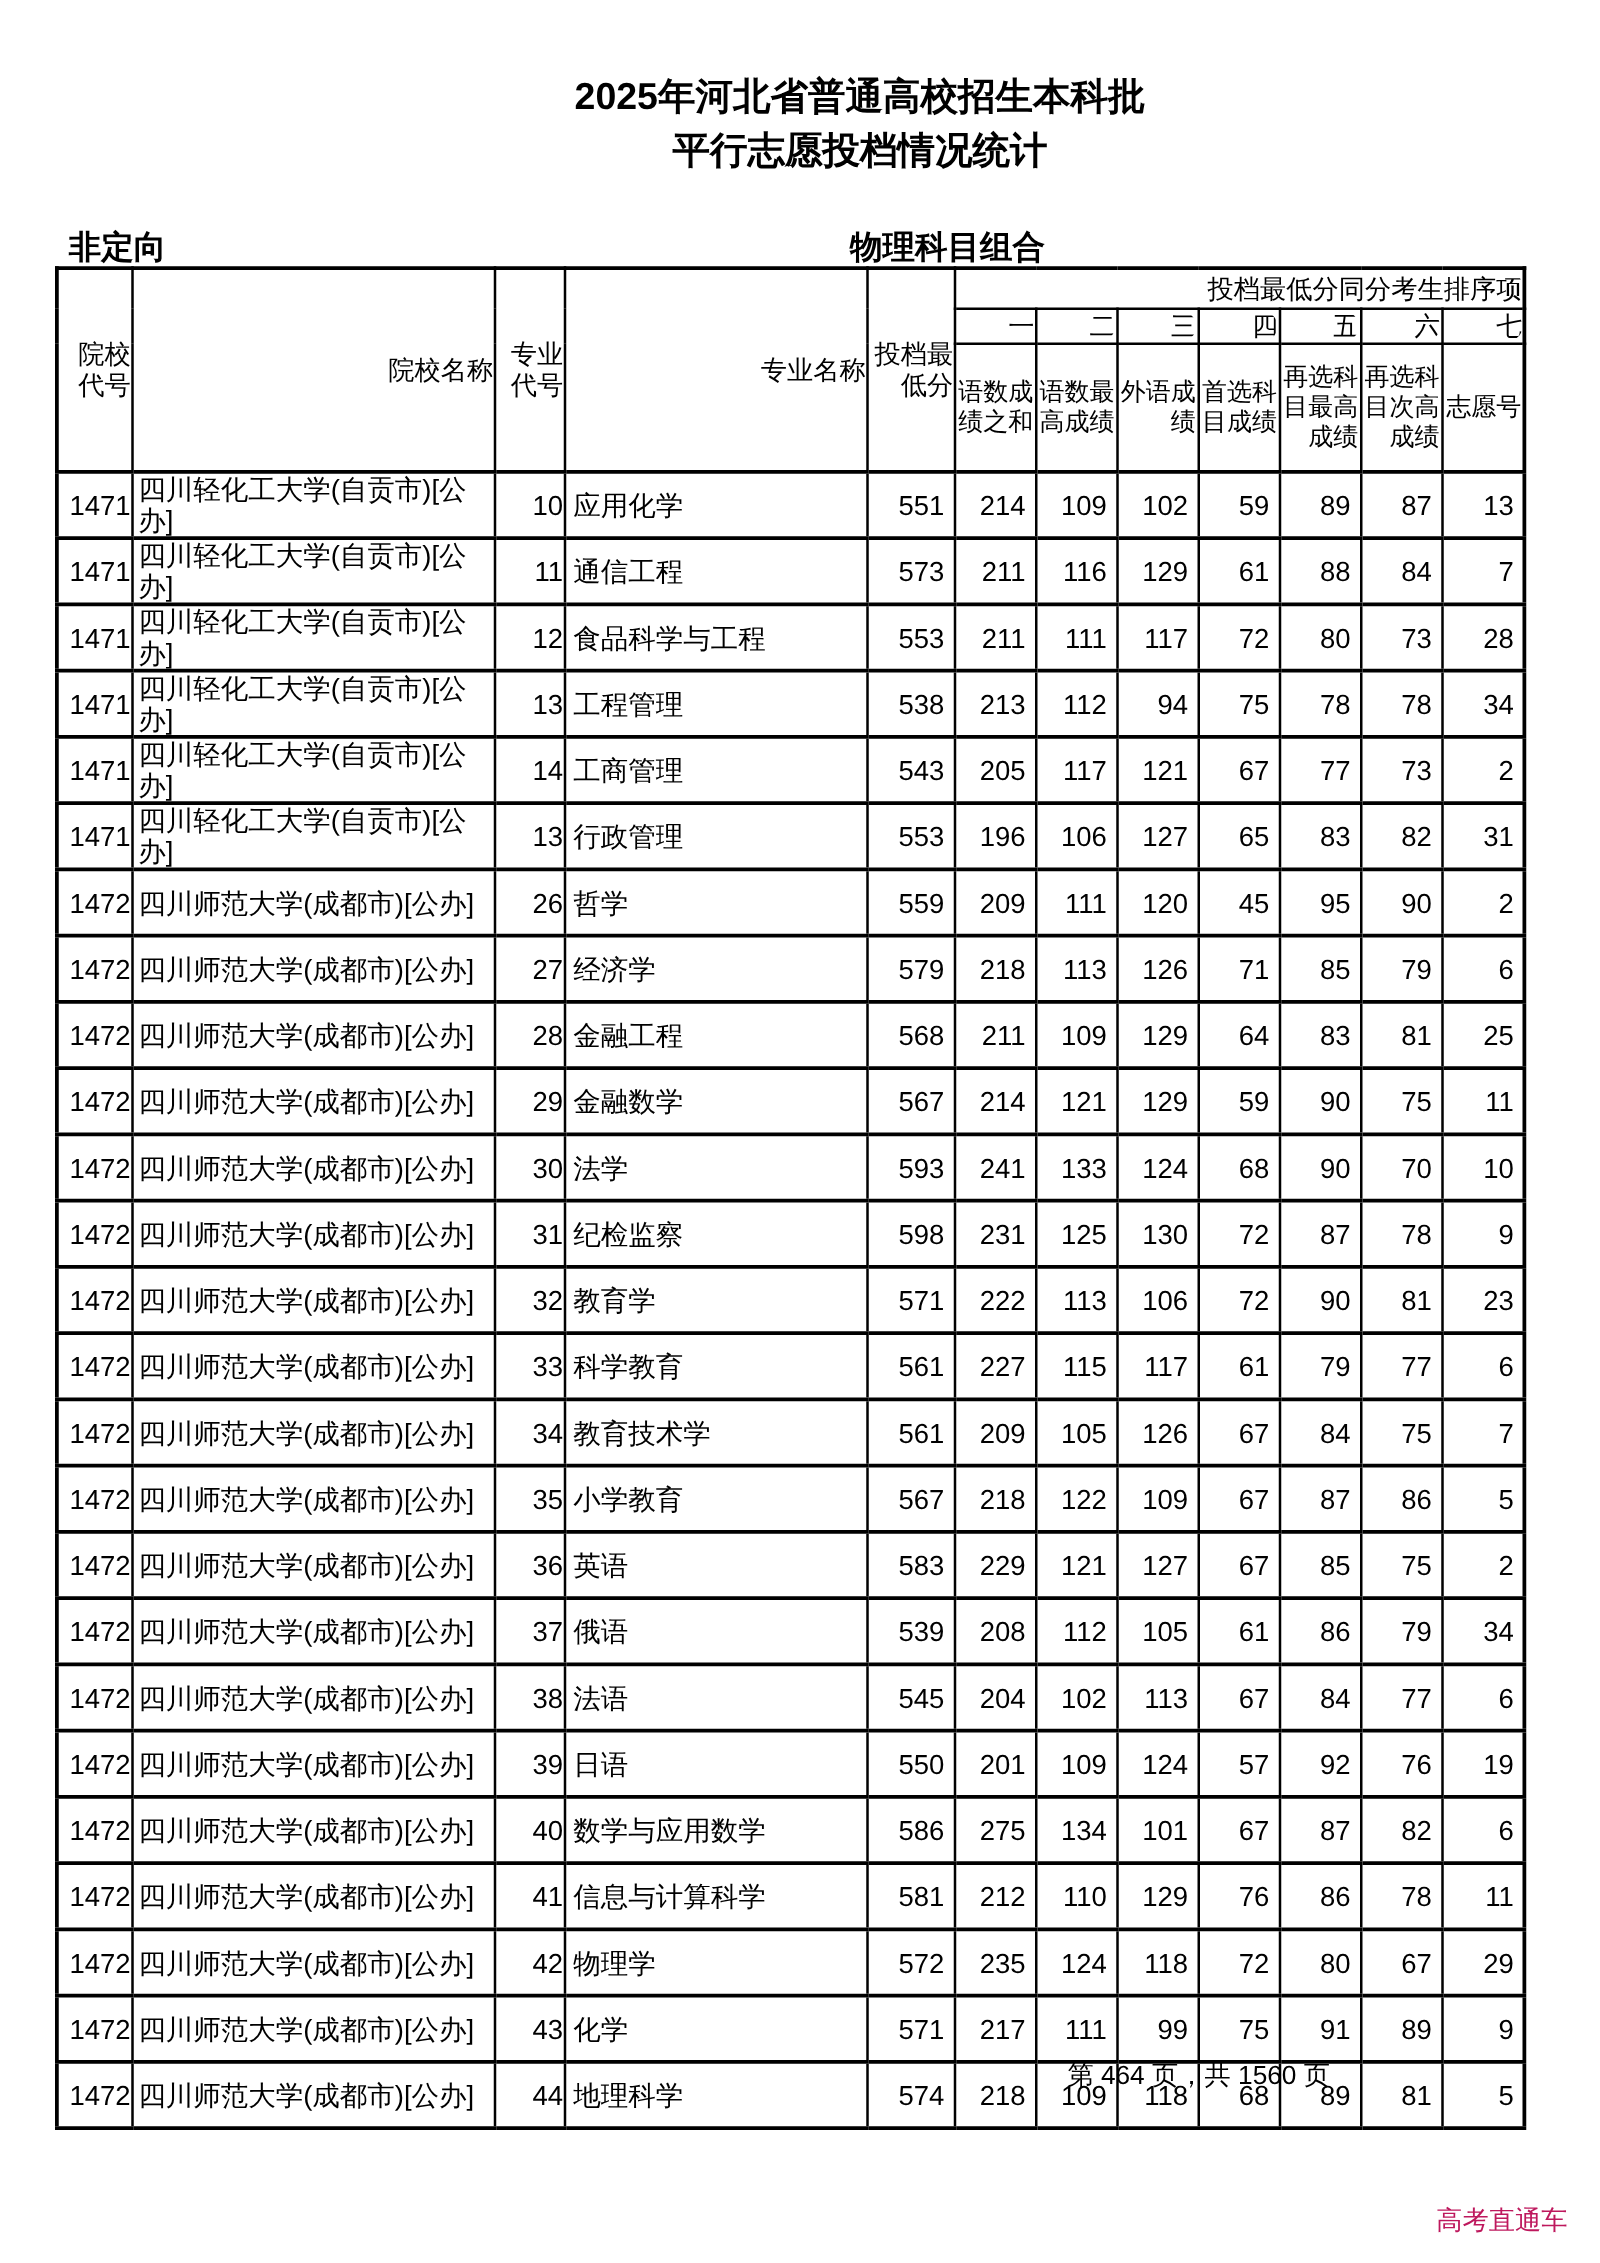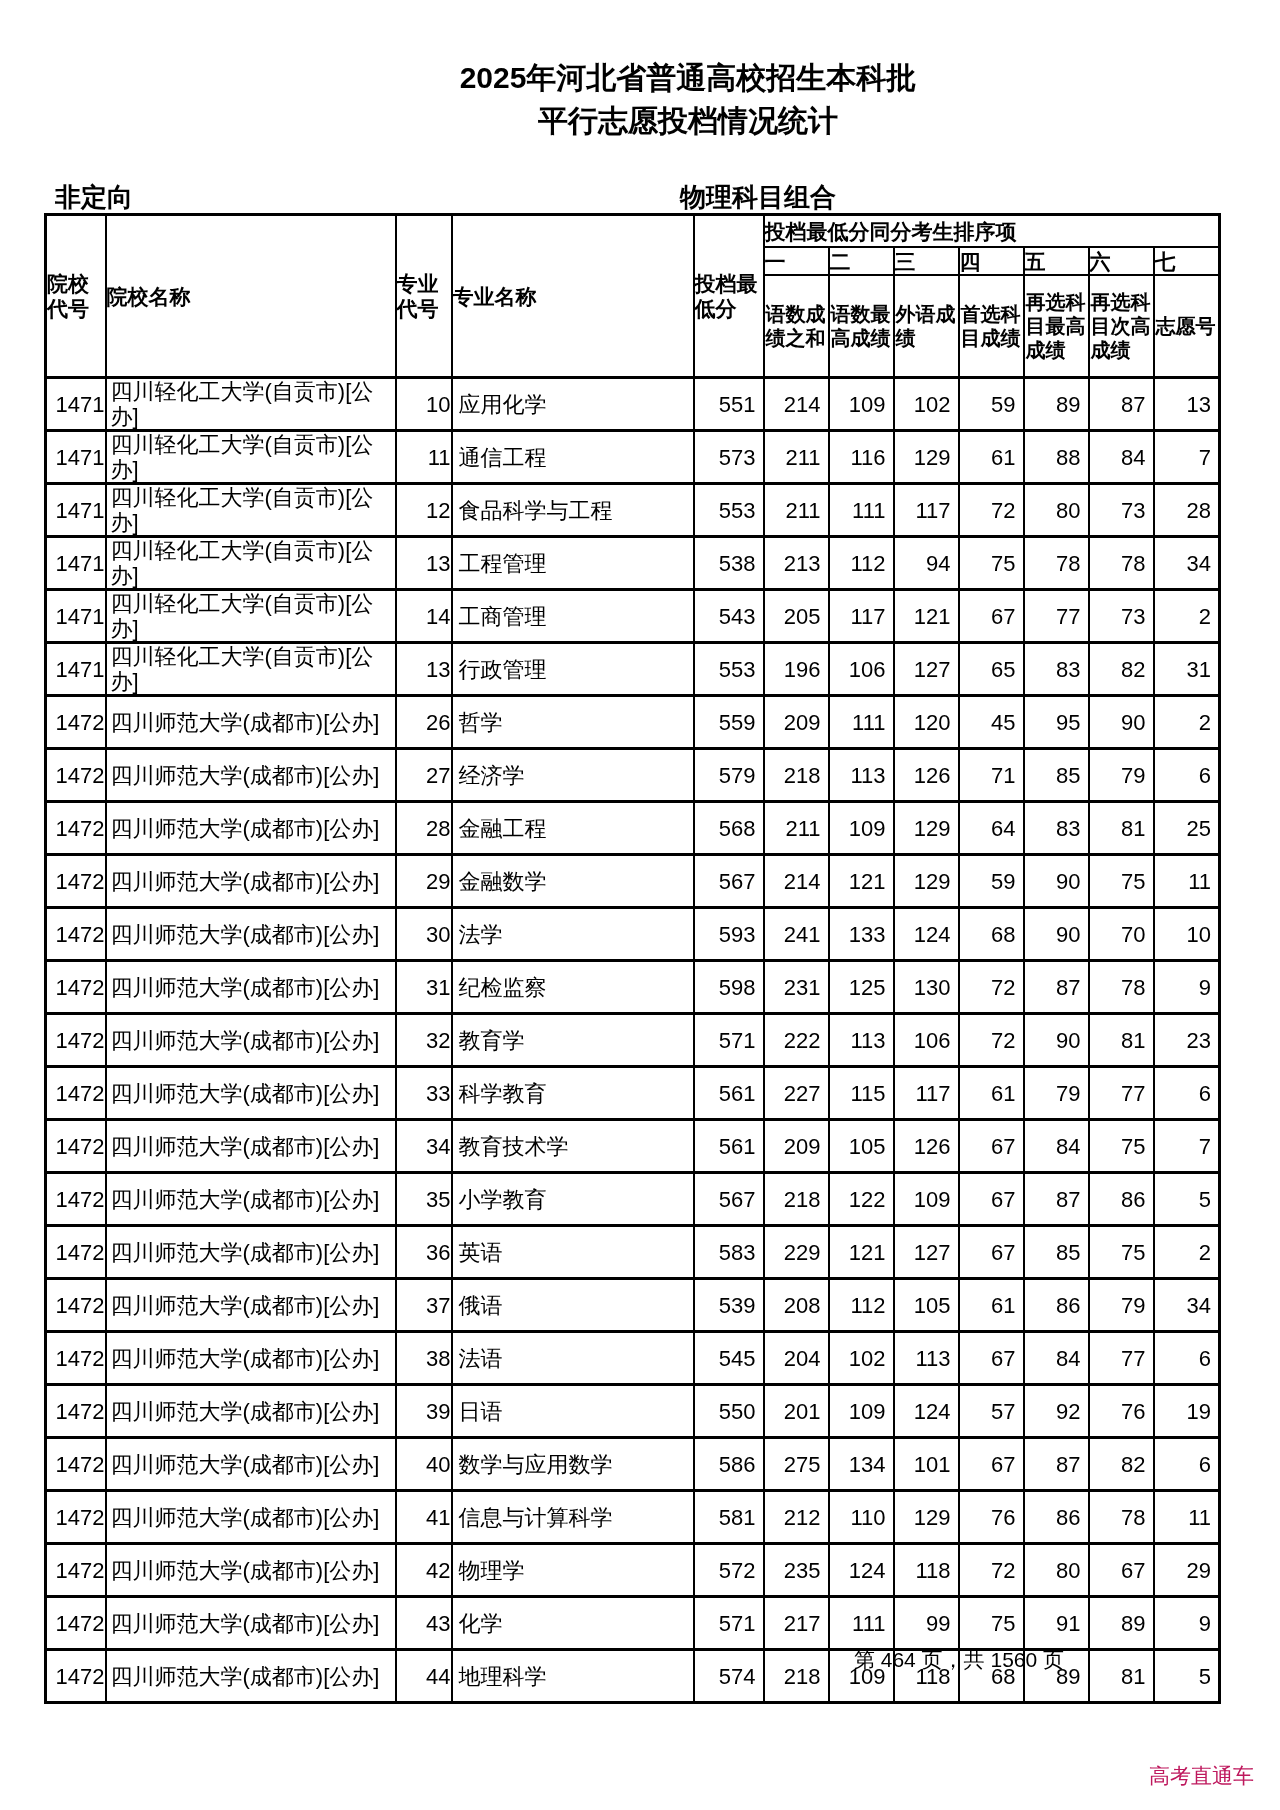--- a/index.html
+++ b/index.html
@@ -28,25 +28,26 @@
     border-collapse:collapse;
     border:3px solid #000;
     table-layout:fixed;
   }
   th,td{
     border:2px solid #000;
     padding:0;
     overflow:hidden;
   }
   thead th{
-    font-weight:bold;
-    text-align:left;
+    font-weight:normal;
+    text-align:right;
     vertical-align:middle;
     font-size:21px;
     line-height:25px;
+    border-radius:14px;
   }
   th.group-head{height:30px;}
   th.ord-head{height:26px;}
   th.lbl-head{height:96px;font-size:20px;line-height:24px;padding:2px 1px;}
   tbody td{
     height:50px;
     font-size:22px;
     vertical-align:middle;
     line-height:25px;
     border-top-width:3px;

